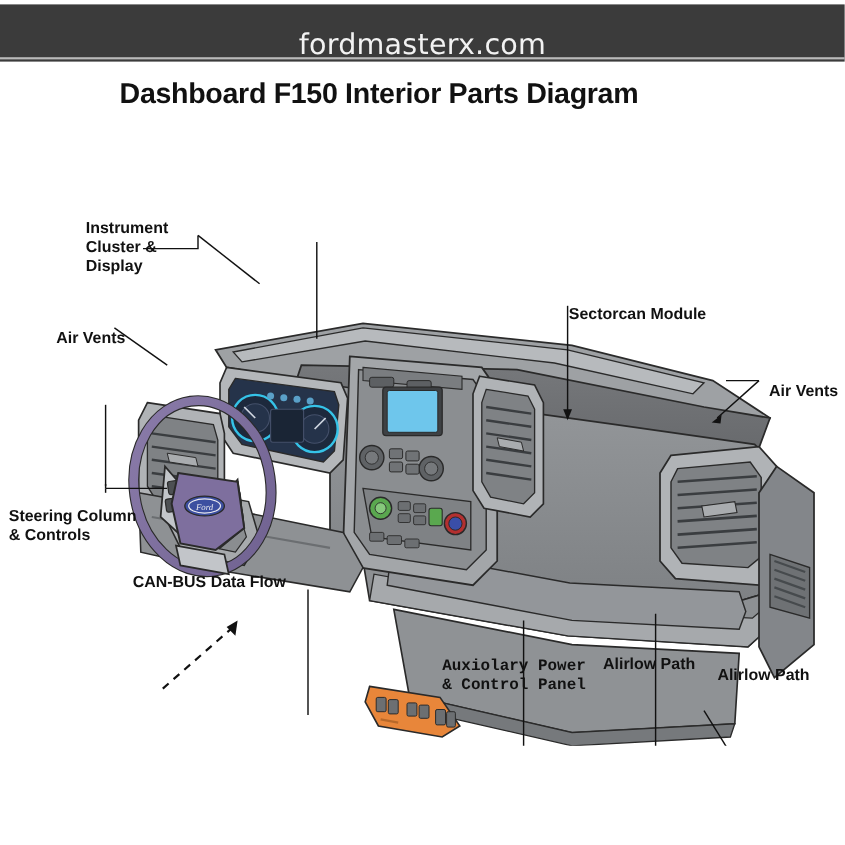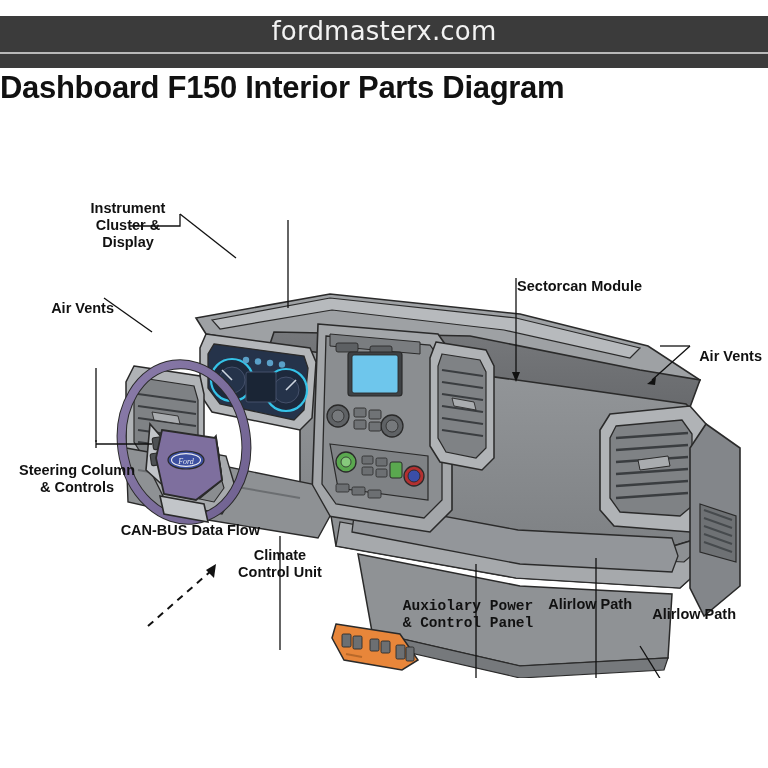--- a/index.html
+++ b/index.html
@@ -8,60 +8,61 @@
     width:768px;height:768px;
     background:#ffffff;
     font-family:"Liberation Sans","DejaVu Sans",sans-serif;
     overflow:hidden;
     position:relative;
   }
   #page{position:relative;width:768px;height:768px;background:#fff;}
 
   
   .site-bar{
-    position:absolute;left:0;top:16px;width:768px;height:52px;
+    position:absolute;left:0;top:4px;width:768px;height:52px;
     background:#3b3b3b;
-    display:flex;align-items:flex-start;justify-content:center;
+    display:flex;align-items:flex-end;justify-content:center;
   }
   .site-bar-text{
     color:#f2f2f2;
     font-size:26px;
     letter-spacing:.2px;
     font-family:"DejaVu Sans","Liberation Sans",sans-serif;
   }
   .bar-underline{
     position:absolute;left:0;top:52px;width:768px;height:2px;
     background:#b9b9b9;
   }
 
   
   .page-title{
     position:absolute;left:0;top:70px;width:689px;
-    font-size:31px;
+    text-align:center;
+    font-size:26px;
     font-weight:bold;
     color:#111;
     letter-spacing:-.3px;
     font-family:"Liberation Sans","DejaVu Sans",sans-serif;
   }
 
   
   .stage{position:absolute;left:0;top:118px;width:636px;height:560px;}
   .stage svg{display:block;}
 
   
   .lbl{
     position:absolute;
     font-size:14.5px;
     line-height:17px;
     color:#111;
     font-weight:600;
     font-family:"Liberation Sans","DejaVu Sans",sans-serif;
     white-space:pre-line;
   }
-  .lbl.c{text-align:center;}
+  .lbl.c{text-align:left;}
   .lbl.l{text-align:right;}
 </style>
 </head>
 <body>
 
 <div id="page">
 
   <div class="site-bar">
     <span class="site-bar-text">fordmasterx.com</span>
   </div>
@@ -342,22 +343,20 @@
 
   <div class="lbl l" style="left:492px;top:278px;width:150px;">Sectorcan Module</div>
 
   <div class="lbl l" style="left:676px;top:348px;width:86px;">Air Vents</div>
 
   <div class="lbl l" style="left:100px;top:522px;width:160px;">CAN-BUS Data Flow</div>
 
   <div class="lbl c" style="left:8px;top:462px;width:138px;">Steering Column
 &amp; Controls</div>
 
-  <div class="lbl c" style="left:230px;top:547px;width:100px;">Climate
-Control Unit</div>
 
   <div class="lbl c" style="left:402px;top:598px;width:132px;font-family:Liberation Mono, monospace;">Auxiolary Power
 &amp; Control Panel</div>
 
   <div class="lbl l" style="left:532px;top:596px;width:100px;">Alirlow Path</div>
 
   <div class="lbl l" style="left:636px;top:606px;width:100px;">Alirlow Path</div>
 
 </div>
 

